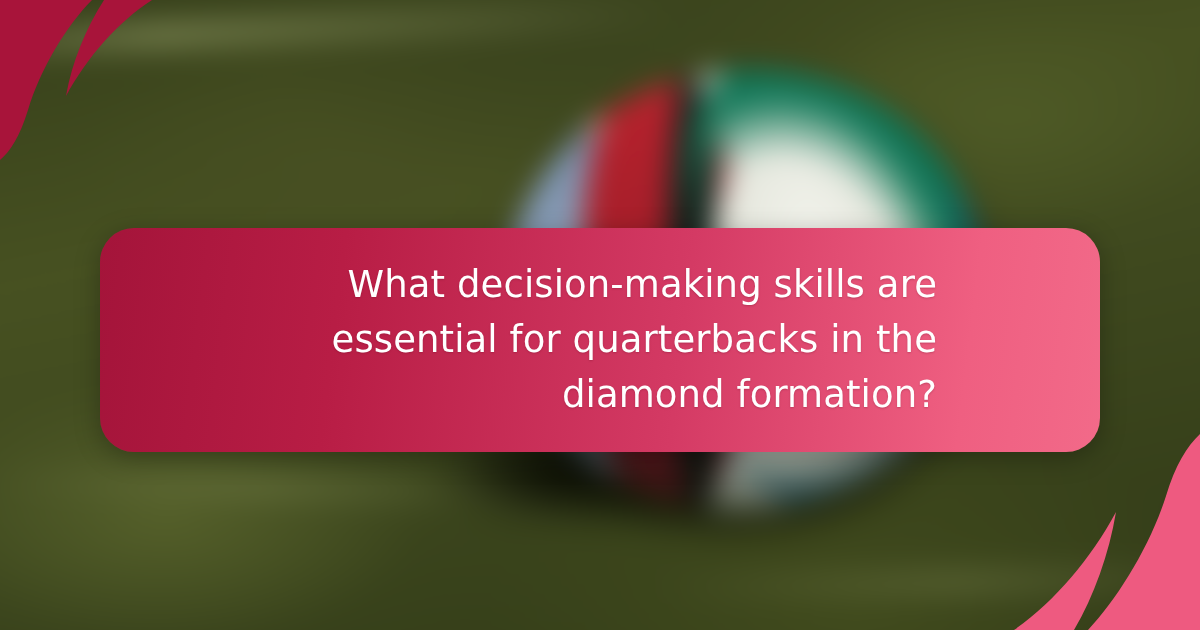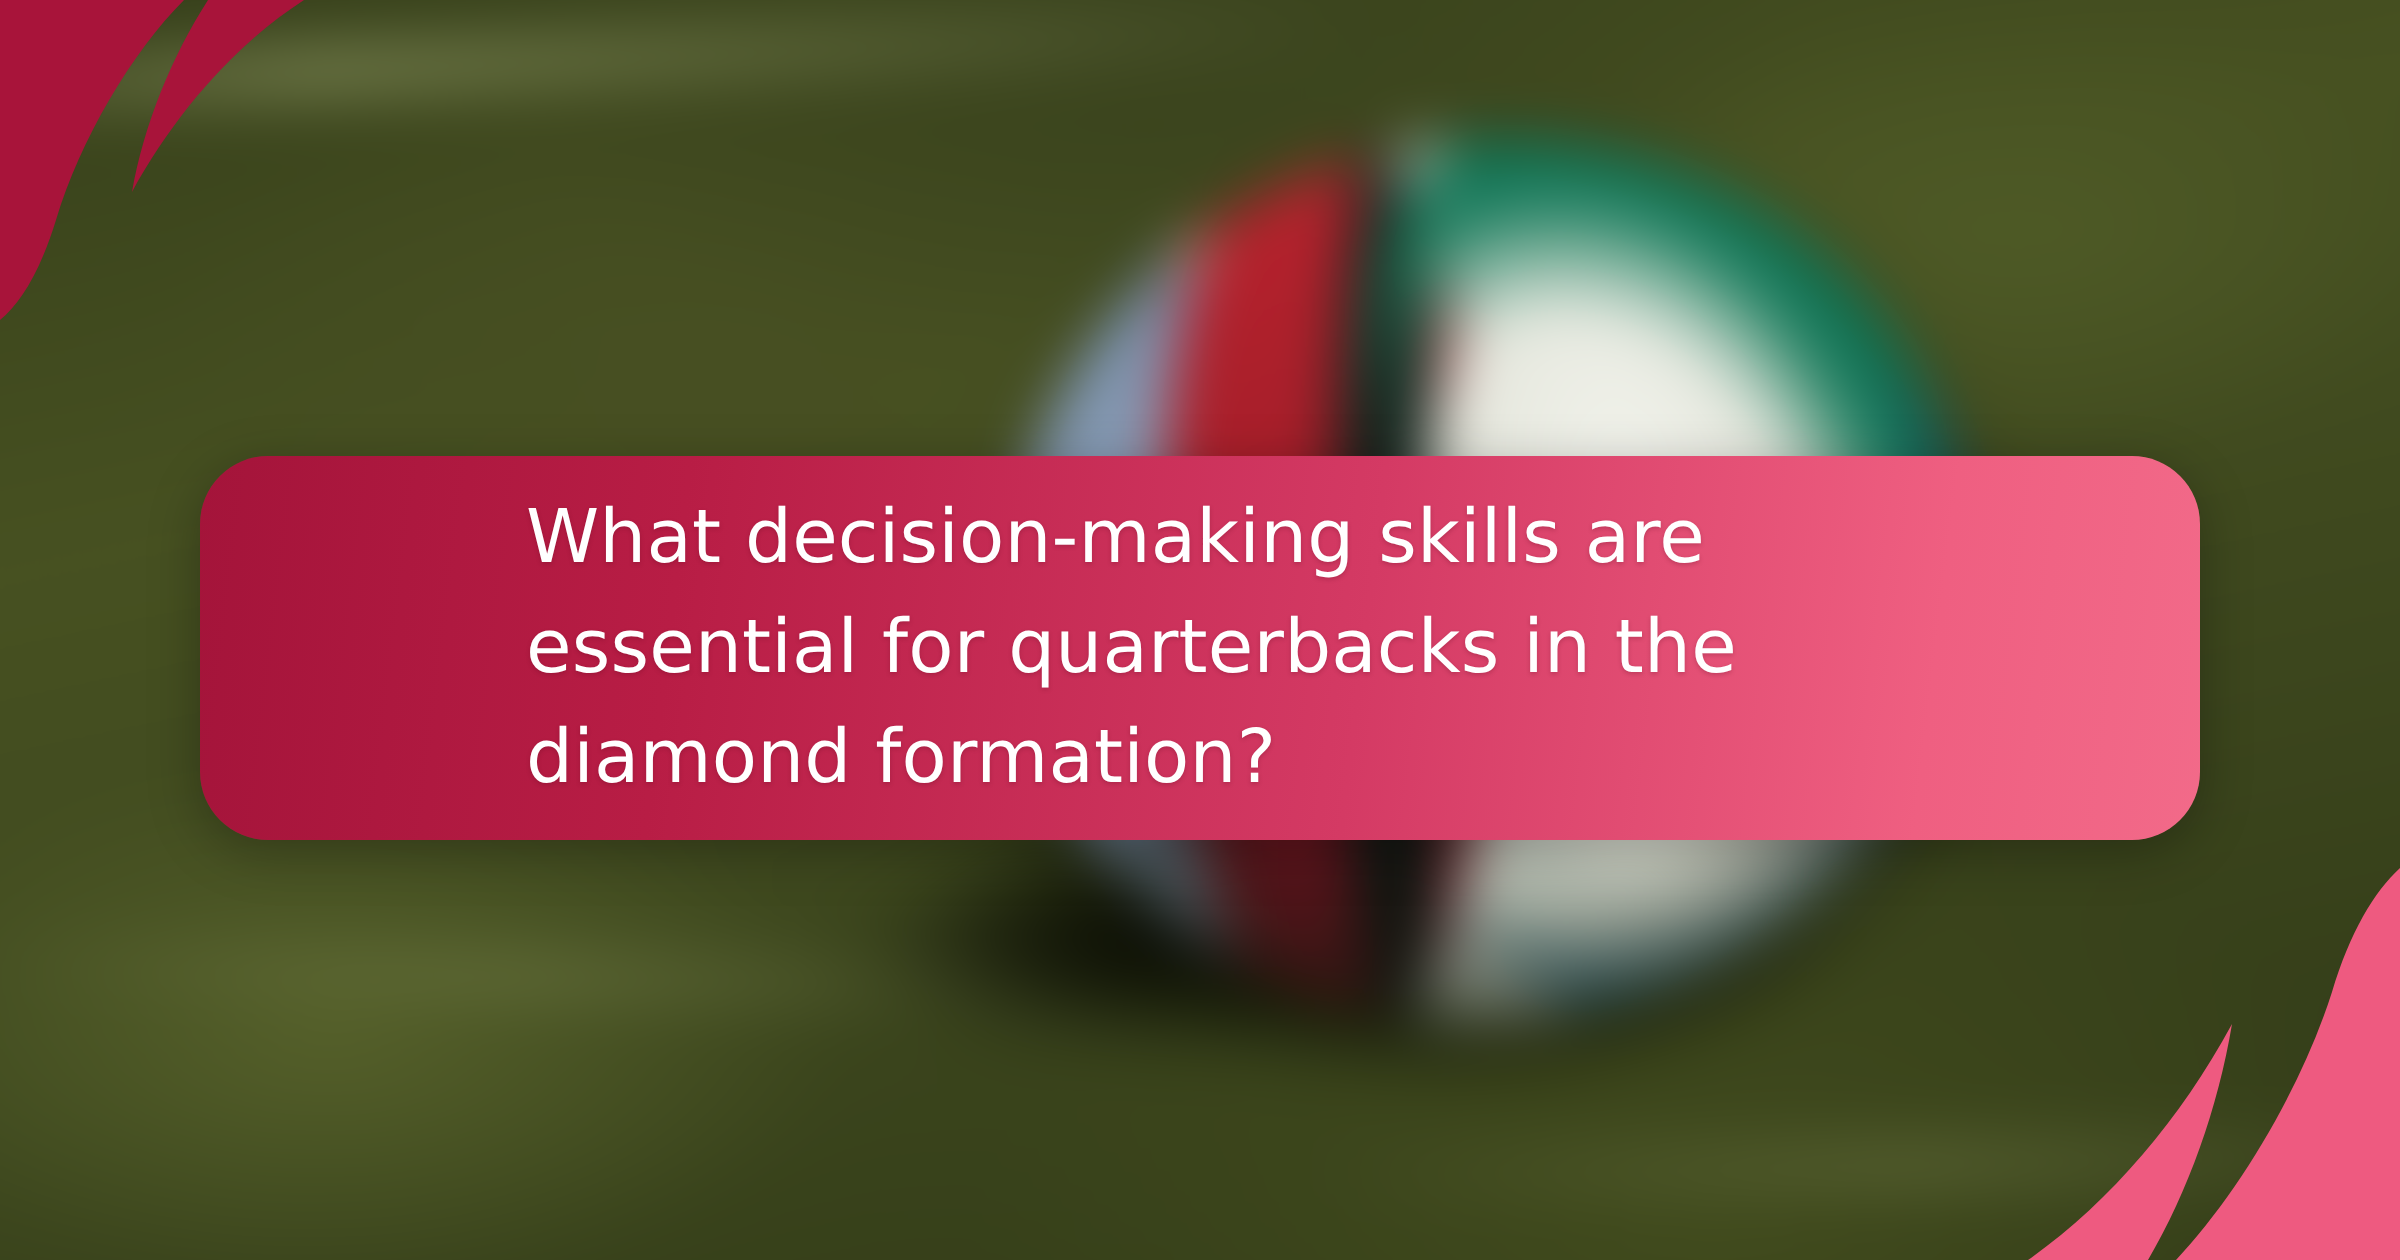--- a/index.html
+++ b/index.html
@@ -172,23 +172,23 @@
     align-items: center;
     justify-content: center;
     box-shadow: 0 6px 26px rgba(0,0,0,.28);
   }
 
   .banner-text {
     color: #ffffff;
     font-size: 37px;
     line-height: 1.48;
     font-weight: 400;
-    text-align: left;
+    text-align: right;
     letter-spacing: .1px;
-    padding: 14px 58px;
+    padding: 30px 58px;
     max-width: 790px;
     text-shadow: 0 1px 2px rgba(90,10,30,.25);
   }
 </style>
 </head>
 <body>
 
 <div class="canvas">
 
   <div class="photo">

